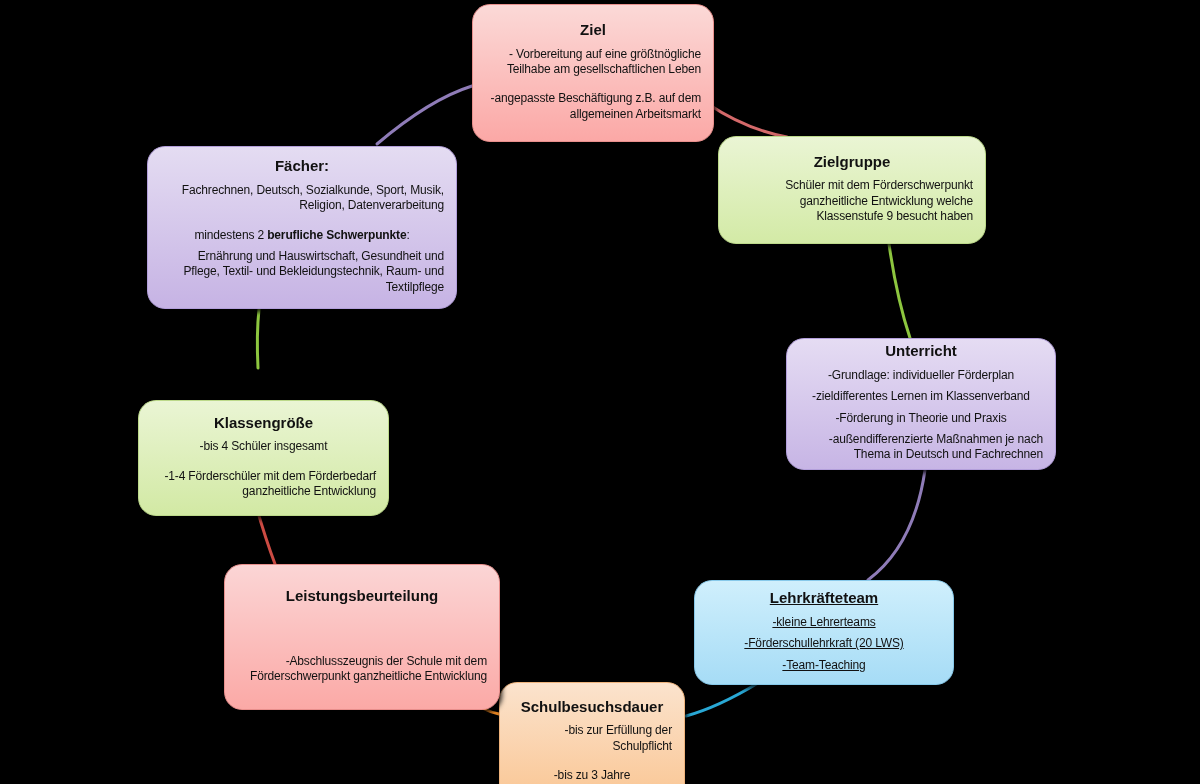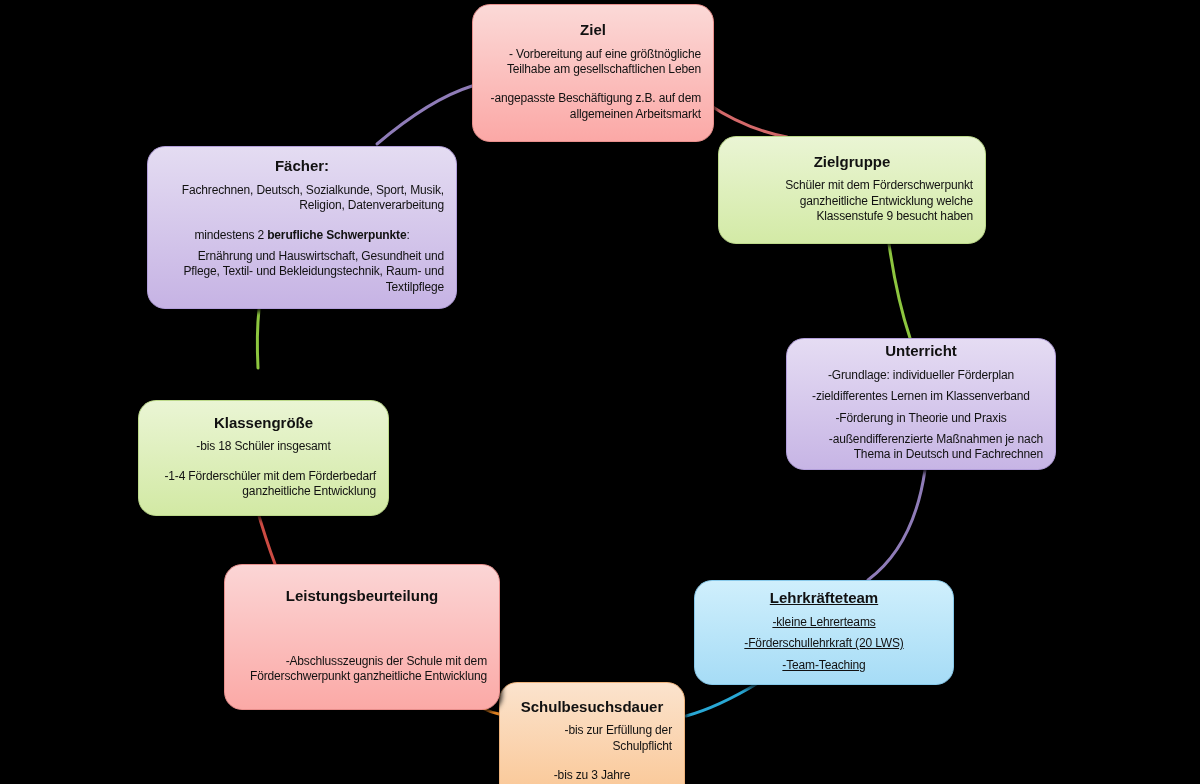--- a/index.html
+++ b/index.html
@@ -157,17 +157,17 @@
     <div class="para gap">-bis zu 3 Jahre</div>
   </div>
 
   <div class="node" id="node-leistungsbeurteilung" style="background: linear-gradient(rgb(251, 213, 213) 0%, rgb(251, 169, 166) 100%); border-color: rgb(232, 143, 140); gap: 33px;">
     <div class="title">Leistungsbeurteilung</div>
     <div class="para gap">-Abschlusszeugnis der Schule mit dem Förderschwerpunkt ganzheitliche Entwicklung</div>
   </div>
 
   <div class="node" id="node-klassengroesse" style="background: linear-gradient(rgb(234, 245, 212) 0%, rgb(210, 233, 164) 100%); border-color: rgb(188, 217, 138);">
     <div class="title">Klassengröße</div>
-    <div class="para">-bis 18 Schüler insgesamt</div>
+    <div class="para">-bis 4 Schüler insgesamt</div>
     <div class="para gap">-1-4 Förderschüler mit dem Förderbedarf ganzheitliche Entwicklung</div>
   </div>
 
 </div>
 
 </body></html>

